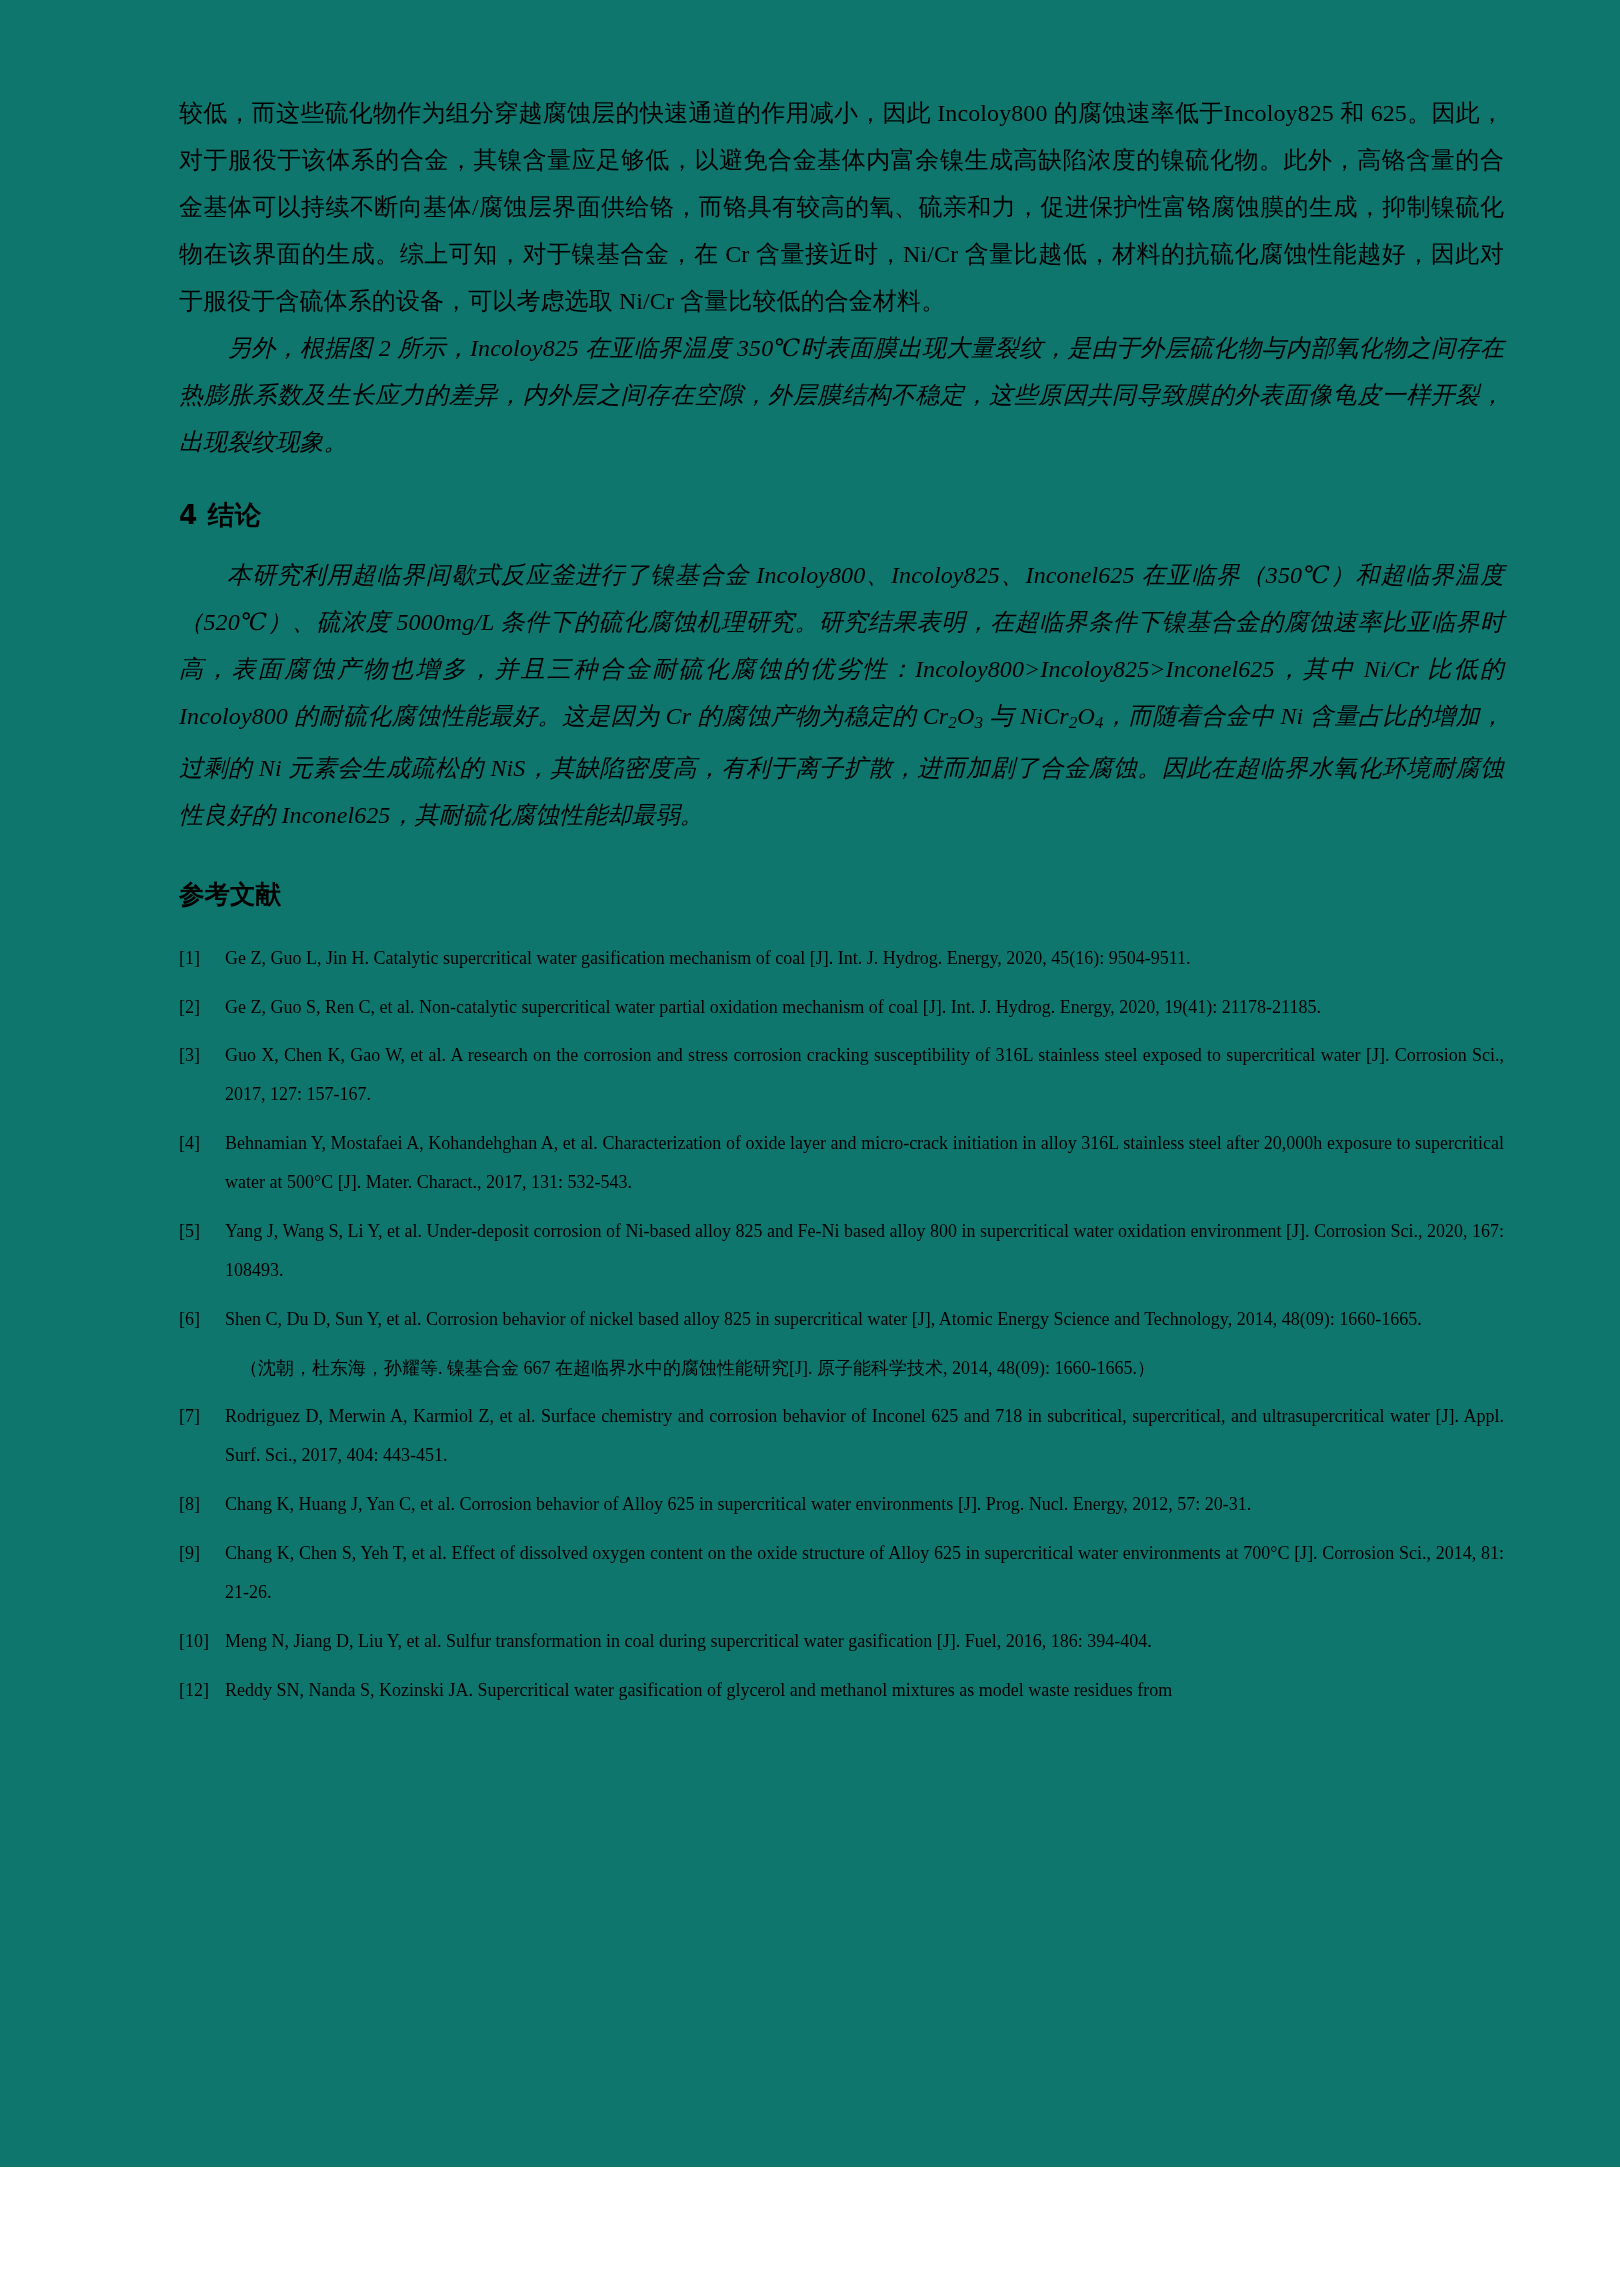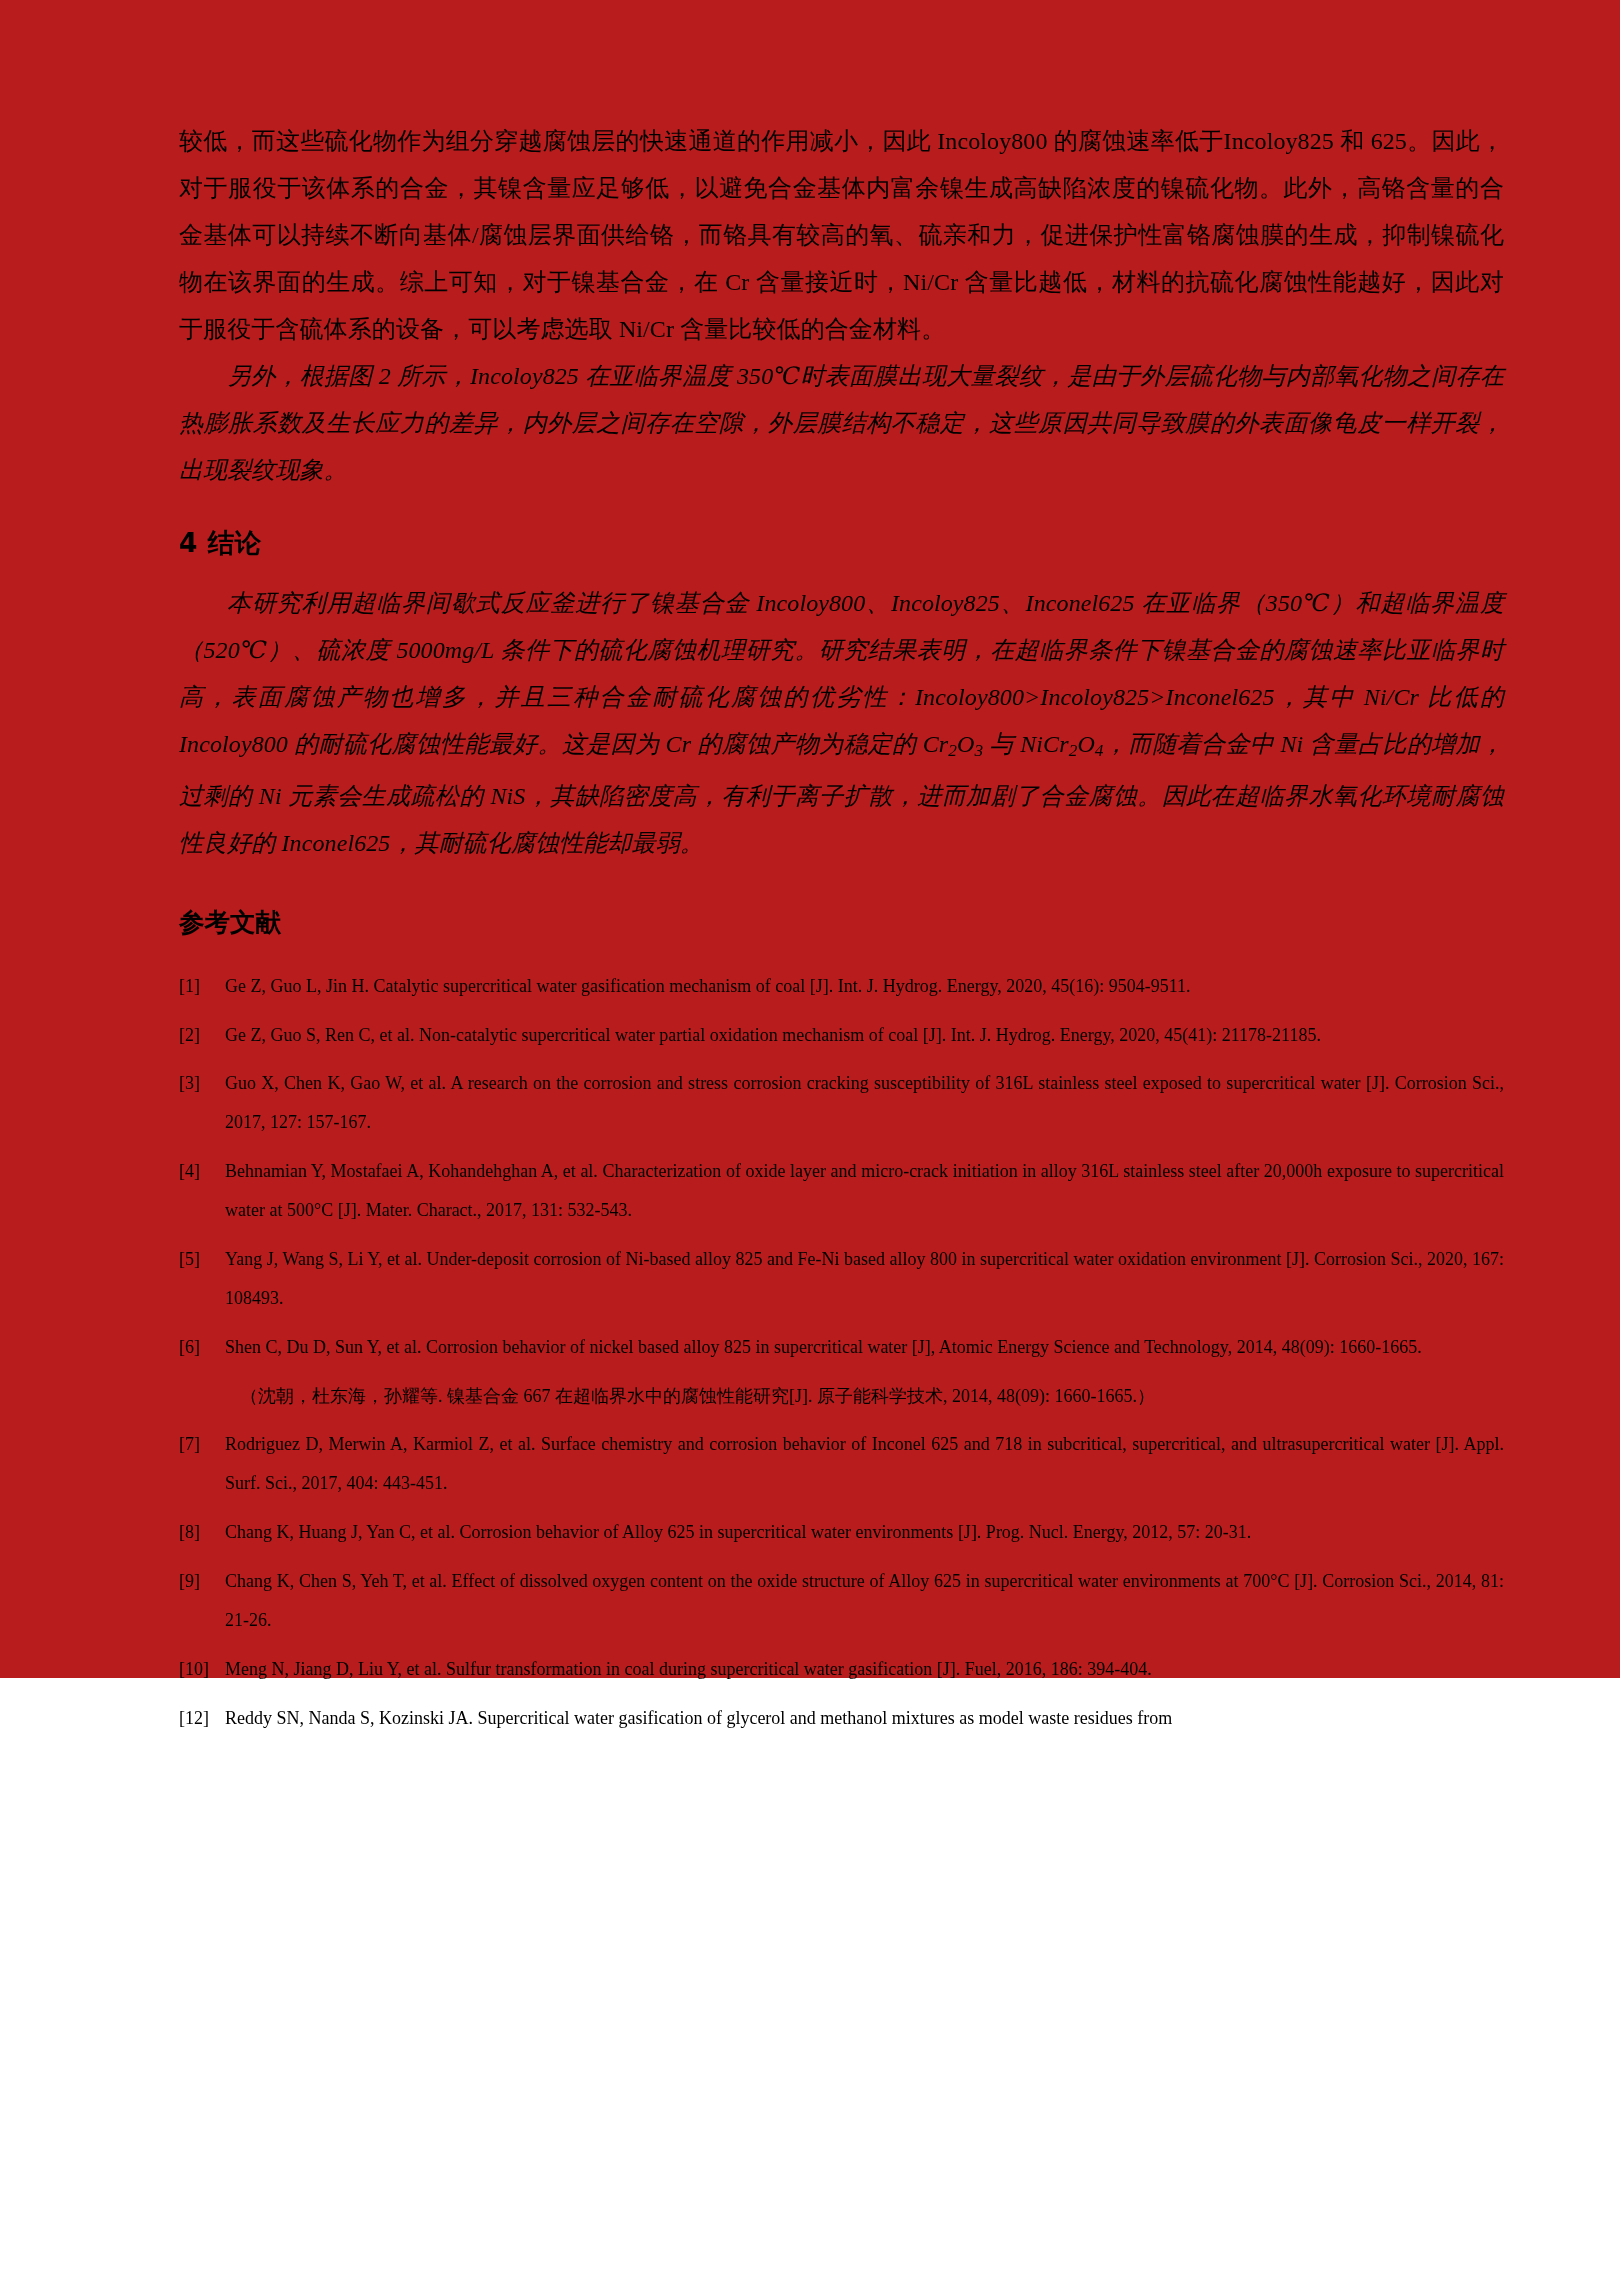--- a/index.html
+++ b/index.html
@@ -10,24 +10,24 @@
   body {
     width: 1620px;
     height: 2293px;
     font-family: "Liberation Serif", "DejaVu Serif", serif;
     color: #000000;
     overflow: hidden;
   }
   #page {
     position: relative;
     width: 1620px;
-    height: 1678px;
-    background: #b91c1c;
+    height: 2167px;
+    background: #0f766e;
     box-sizing: border-box;
-    padding: 118px 116px 0 179px;
+    padding: 90px 116px 0 179px;
   }
   .body-text {
     font-size: 24px;
     line-height: 47px;
     text-align: justify;
     text-justify: inter-ideograph;
     letter-spacing: 0.1px;
   }
   .body-text p {
     margin: 0;
@@ -105,21 +105,21 @@
 
   <div class="refs">
 
     <div class="ref-item">
       <span class="ref-num">[1]</span>
       <span class="ref-body">Ge Z, Guo L, Jin H. Catalytic supercritical water gasification mechanism of coal [J]. Int. J. Hydrog. Energy, 2020, 45(16): 9504-9511.</span>
     </div>
 
     <div class="ref-item">
       <span class="ref-num">[2]</span>
-      <span class="ref-body">Ge Z, Guo S, Ren C, et al. Non-catalytic supercritical water partial oxidation mechanism of coal [J]. Int. J. Hydrog. Energy, 2020, 45(41): 21178-21185.</span>
+      <span class="ref-body">Ge Z, Guo S, Ren C, et al. Non-catalytic supercritical water partial oxidation mechanism of coal [J]. Int. J. Hydrog. Energy, 2020, 19(41): 21178-21185.</span>
     </div>
 
     <div class="ref-item">
       <span class="ref-num">[3]</span>
       <span class="ref-body">Guo X, Chen K, Gao W, et al. A research on the corrosion and stress corrosion cracking susceptibility of 316L stainless steel exposed to supercritical water [J]. Corrosion Sci., 2017, 127: 157-167.</span>
     </div>
 
     <div class="ref-item">
       <span class="ref-num">[4]</span>
       <span class="ref-body">Behnamian Y, Mostafaei A, Kohandehghan A, et al. Characterization of oxide layer and micro-crack initiation in alloy 316L stainless steel after 20,000h exposure to supercritical water at 500°C [J]. Mater. Charact., 2017, 131: 532-543.</span>

